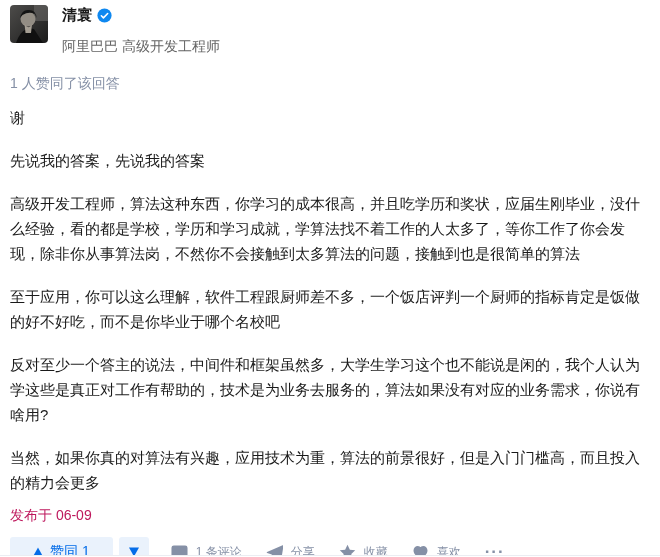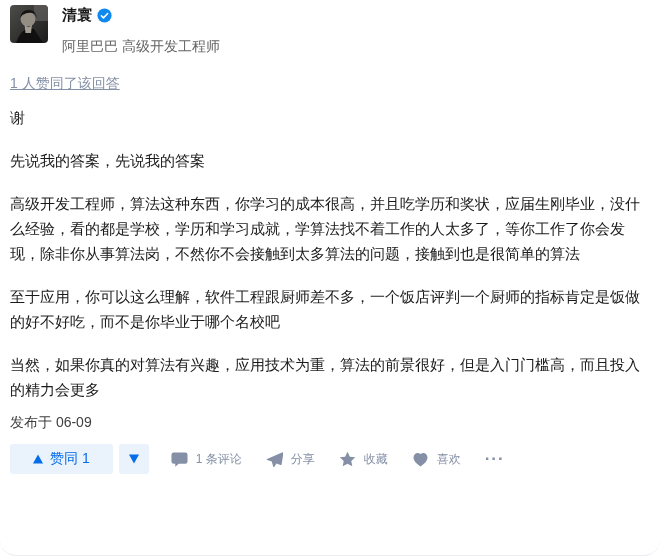--- a/index.html
+++ b/index.html
@@ -7,21 +7,20 @@
     margin: 0; padding: 0;
     width: 660px; height: 557px;
     background: #fff;
     font-family: "Liberation Sans", "DejaVu Sans", sans-serif;
   }
   .page {
     width: 660px; height: 556px;
     padding: 5px 10px 0;
     border-bottom: 1px solid #ebedf2;
     overflow: hidden;
-    border-radius: 16px;
   }
   
   .author-row { display: flex; align-items: flex-start; }
   .avatar {
     width: 38px; height: 38px; border-radius: 4px;
     overflow: hidden; flex: 0 0 38px; cursor: pointer;
   }
   .avatar svg { display: block; }
   .author-info { margin-left: 14px; padding-top: 1px; }
   .author-name-line { display: flex; align-items: center; gap: 5px; }
@@ -29,32 +28,32 @@
     font-size: 15px; font-weight: bold; color: #1a1a1a;
     line-height: 18px; cursor: pointer;
   }
   .verified-badge { width: 15px; height: 15px; display: inline-block; }
   .author-headline {
     font-size: 14px; color: #646464; line-height: 18px; margin-top: 13px;
   }
   
   .upvote-summary {
     margin-top: 18px;
-    font-size: 14px; color: #8590a6; line-height: 20px; text-decoration: underline;
+    font-size: 14px; color: #8590a6; line-height: 20px;
   }
   
   .answer-body { margin-top: 12px; }
   .answer-body p {
     margin: 0 0 18px;
     font-size: 15px; color: #1a1a1a; line-height: 25px;
     word-break: break-all;
   }
   .timestamp {
     margin-top: -8px;
-    font-size: 14px; color: #404040; line-height: 20px;
+    font-size: 14px; color: #be185d; line-height: 20px;
   }
   
   .action-bar { display: flex; align-items: center; margin-top: 12px; }
   .vote-btn {
     display: inline-flex; align-items: center; justify-content: center;
     height: 30px; border: none; border-radius: 3px;
     background: #eaf2fc; color: #056de8;
     font-size: 14px; font-family: inherit; cursor: pointer;
   }
   .upvote-btn { padding: 0 23px; gap: 7px; }
@@ -107,20 +106,21 @@
     </div>
   </div>
 
   <div class="upvote-summary">1 人赞同了该回答</div>
 
   <div class="answer-body">
     <p>谢</p>
     <p>先说我的答案，先说我的答案</p>
     <p>高级开发工程师，算法这种东西，你学习的成本很高，并且吃学历和奖状，应届生刚毕业，没什么经验，看的都是学校，学历和学习成就，学算法找不着工作的人太多了，等你工作了你会发现，除非你从事算法岗，不然你不会接触到太多算法的问题，接触到也是很简单的算法</p>
     <p>至于应用，你可以这么理解，软件工程跟厨师差不多，一个饭店评判一个厨师的指标肯定是饭做的好不好吃，而不是你毕业于哪个名校吧</p>
+    <p>反对至少一个答主的说法，中间件和框架虽然多，大学生学习这个也不能说是闲的，我个人认为学这些是真正对工作有帮助的，技术是为业务去服务的，算法如果没有对应的业务需求，你说有啥用?</p>
     <p>当然，如果你真的对算法有兴趣，应用技术为重，算法的前景很好，但是入门门槛高，而且投入的精力会更多</p>
   </div>
 
   <div class="timestamp">发布于 06-09</div>
 
   <div class="action-bar">
 
     <button class="vote-btn upvote-btn">
       <svg width="10" height="10" viewBox="0 0 11 10">
         <path d="M5.5 0 L11 10 H0 Z" fill="#056de8"></path>

